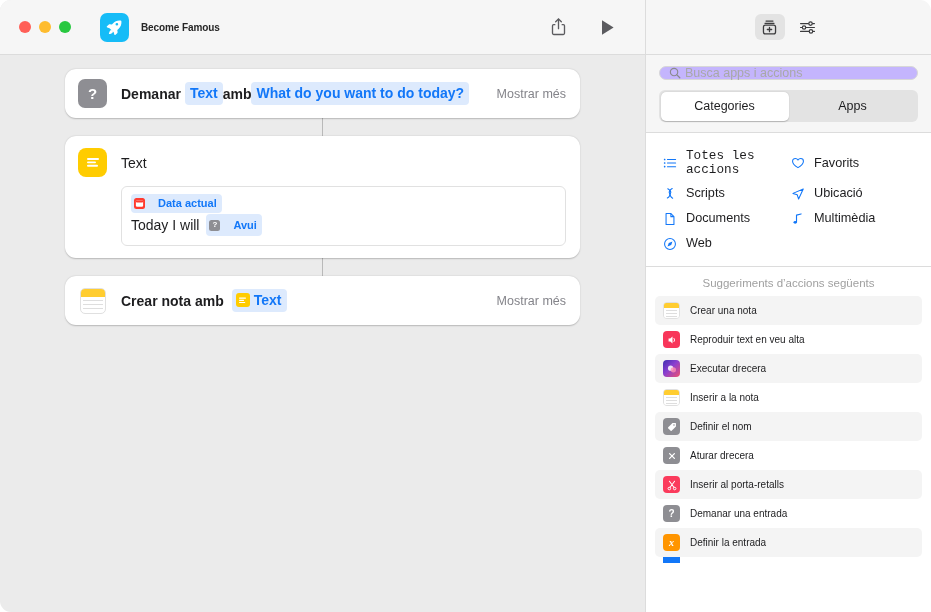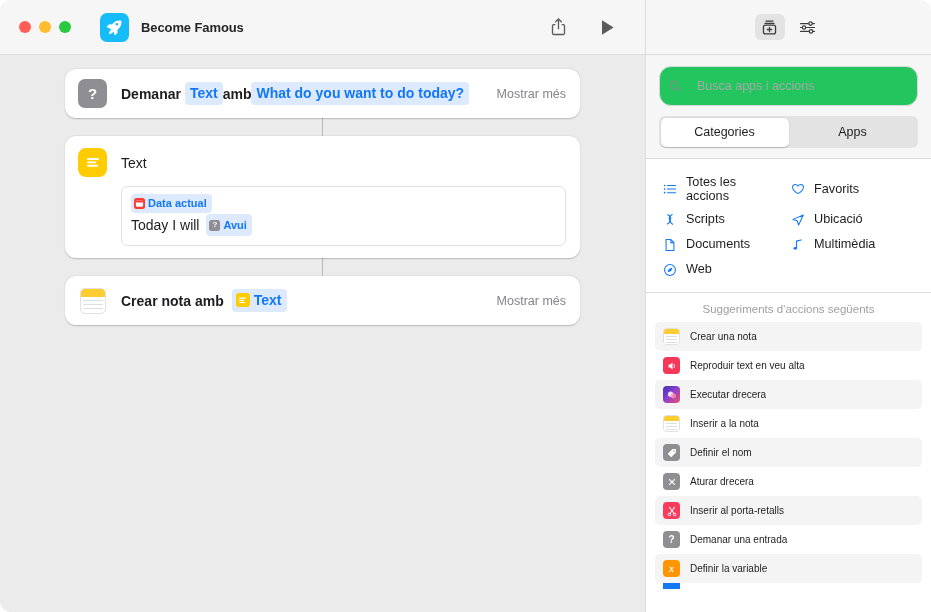--- a/index.html
+++ b/index.html
@@ -50,21 +50,21 @@
   .app-icon {
     width: 29px; height: 29px;
     border-radius: 7px;
     background: #16bcf7;
     margin-left: 29px;
     display: flex; align-items: center; justify-content: center;
     flex: none;
   }
   .doc-title {
     margin-left: 12px;
-    font-size: 13px;
+    font-size: 10px;
     font-weight: bold;
     color: #262626;
     letter-spacing: -0.1px;
   }
   .titlebar-spacer { flex: 1 1 auto; }
   .tb-btn {
     width: 34px; height: 30px;
     display: flex; align-items: center; justify-content: center;
     flex: none;
   }
@@ -176,21 +176,21 @@
   .tf-line2 {
     line-height: 20px;
     margin-top: 1px;
     display: flex; align-items: center;
     font-size: 14px; color: #1d1d1f;
   }
 
   .token {
     display: inline-flex;
     align-items: center;
-    gap: 3px;
+    gap: 13px;
     background: #ddeafd;
     border-radius: 4px;
     padding: 1px 4px 1px 2px;
     color: #1277f8;
     font-size: 10.5px;
     font-weight: bold;
     vertical-align: middle;
   }
   .token .tk-ico {
     width: 11px; height: 11px; border-radius: 2.5px;
@@ -226,27 +226,27 @@
     display: flex; align-items: center; justify-content: center;
     border-radius: 6px;
   }
   .rp-tb-btn.selected { background: #e3e3e3; }
 
   .search-wrap {
     padding: 11px 13px 10px 13px;
     background: #f6f6f6;
   }
   .search-box {
-    height: 40px;
-    background: #22c55e;
+    height: 14px;
+    background: #c4b5fd;
     border: 1px solid #d7d7d7;
     border-radius: 12px;
     display: flex; align-items: center;
     padding: 0 8px 0 9px;
-    gap: 16px;
+    gap: 4px;
   }
   .search-box input {
     border: 0; outline: 0; background: transparent;
     font-size: 12.5px;
     font-family: "Liberation Sans", sans-serif;
     color: #1d1d1f;
     flex: 1 1 auto;
     padding: 0;
   }
   .search-box input::placeholder { color: #a8a8a8; }
@@ -297,21 +297,21 @@
   .cat-item.selected { background: #e0e0e0; }
   .cat-ico {
     width: 15px; height: 15px; flex: none;
     display: flex; align-items: center; justify-content: center;
   }
   .cat-label {
     font-size: 12.7px;
     color: #1d1d1f;
     line-height: 15px;
   }
-  .cat-item.two-line .cat-label { line-height: 14px; }
+  .cat-item.two-line .cat-label { line-height: 14px; font-family: Liberation Mono, monospace; }
 
   .sugg-section {
     flex: 1 1 auto;
     padding: 10px 9px 0 9px;
     overflow: hidden;
     background: #ffffff;
   }
   .sugg-header {
     text-align: center;
     font-size: 11.5px;
@@ -685,21 +685,21 @@
         <span class="sugg-ico qm-ico">
           <span style="color:#fff;font-size:10px;font-weight:bold;line-height:1;">?</span>
         </span>
         <span class="sugg-label">Demanar una entrada</span>
       </div>
 
       <div class="sugg-item alt">
         <span class="sugg-ico var-ico">
           <span style="color:#fff;font-size:10px;font-weight:bold;font-style:italic;line-height:1;font-family:'Liberation Serif',serif;">x</span>
         </span>
-        <span class="sugg-label">Definir la variable</span>
+        <span class="sugg-label">Definir la entrada</span>
       </div>
 
       <div class="sugg-item" style="height:6px;overflow:hidden;">
         <span class="sugg-ico" style="background:#1277f8"></span>
       </div>
     </div>
 
   </div>
 </div>
 

